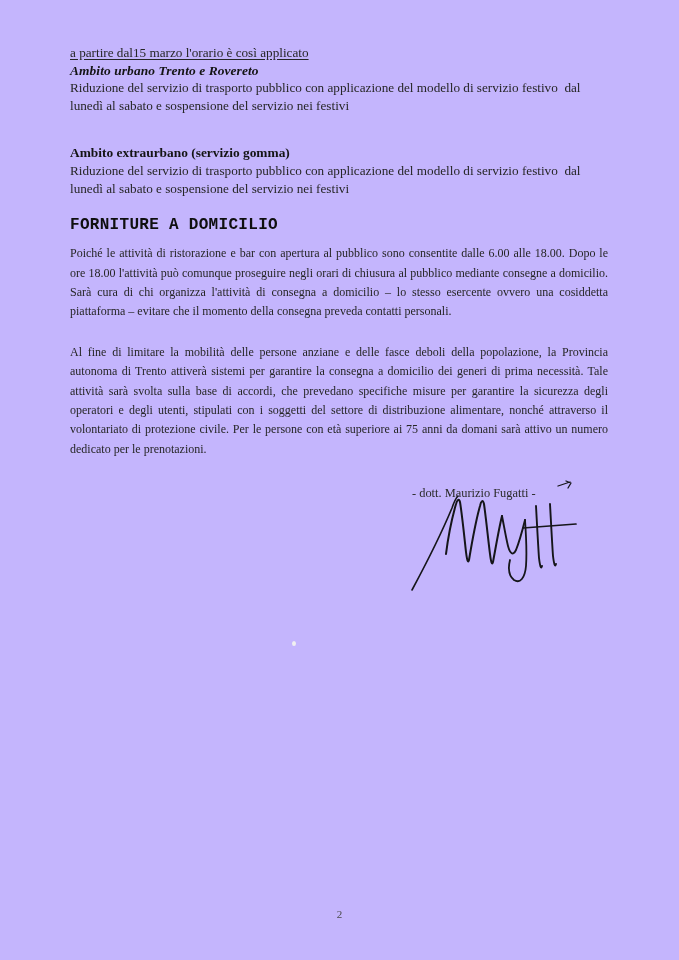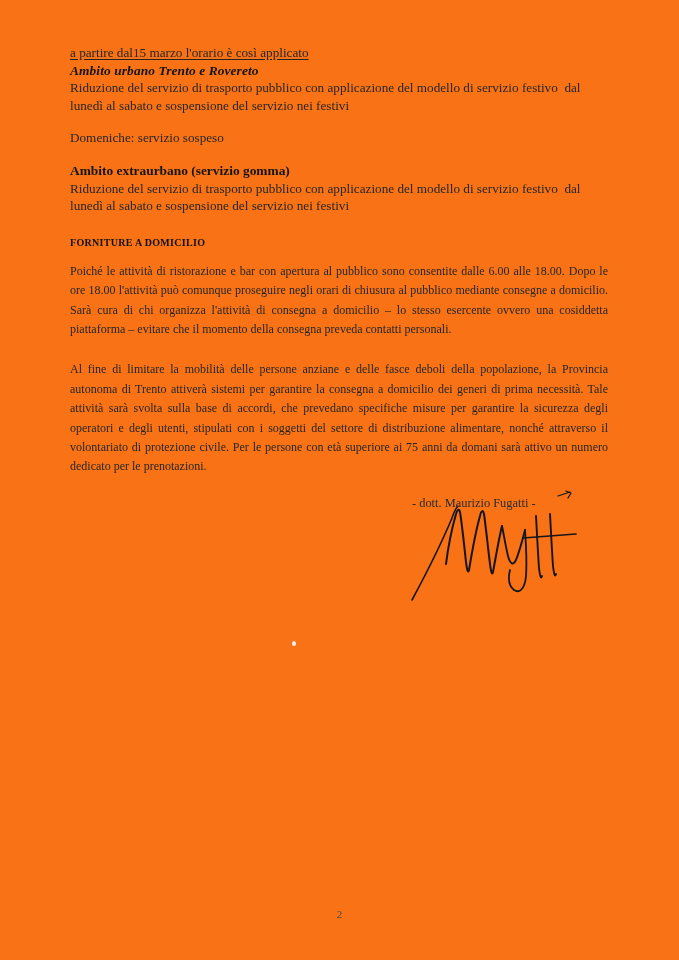--- a/index.html
+++ b/index.html
@@ -4,21 +4,21 @@
 <style>
   html, body {
     margin: 0;
     padding: 0;
     background: #ffffff;
   }
   #page {
     position: relative;
     width: 679px;
     height: 960px;
-    background: #f97316;
+    background: #c4b5fd;
     overflow: hidden;
     font-family: "Liberation Serif", "DejaVu Serif", serif;
     color: #1a1a1a;
     -webkit-font-smoothing: antialiased;
   }
   #content {
     position: absolute;
     left: 70px;
     top: 44px;
     width: 538px;
@@ -44,43 +44,44 @@
     font-style: italic;
   }
   .head-bold-italic {
     font-weight: bold;
     font-size: 13.4px;
     line-height: 17.6px;
     color: #141414;
   }
   .head-caps {
     font-weight: bold;
-    font-size: 10px;
+    font-size: 16px;
     line-height: 18px;
     color: #0f0f0f;
     letter-spacing: 0.3px;
+    font-family: Liberation Mono, monospace;
   }
   .para {
     font-size: 12px;
     line-height: 19.4px;
     text-align: justify;
     text-justify: inter-word;
     color: #262626;
     hyphens: none;
   }
   .gap-sm { height: 10px; }
   .gap-md { height: 15px; }
   .gap-lg { height: 19px; }
   .gap-xl { height: 21px; }
 
   
   #signature-block {
     position: absolute;
     left: 398px;
-    top: 496px;
+    top: 486px;
     width: 200px;
     height: 110px;
     text-align: right;
   }
   #signature-caption {
     position: absolute;
     left: 14px;
     top: 0px;
     font-size: 12.4px;
     line-height: 15px;
@@ -125,21 +126,20 @@
     <div class="line underlined">a partire dal15 marzo l'orario è così applicato</div>
 
     <div class="head-bold">Ambito urbano Trento e Rovereto</div>
 
     <div class="line">Riduzione del servizio di trasporto pubblico con applicazione del modello di servizio festivo  dal</div>
     <div class="line">lunedì al sabato e sospensione del servizio nei festivi</div>
 
     <div class="gap-md"></div>
 
 
-    <div class="line">Domeniche: servizio sospeso</div>
 
     <div class="gap-md"></div>
 
     <div class="head-bold-italic">Ambito extraurbano (servizio gomma)</div>
 
     <div class="line">Riduzione del servizio di trasporto pubblico con applicazione del modello di servizio festivo  dal</div>
     <div class="line">lunedì al sabato e sospensione del servizio nei festivi</div>
 
     <div class="gap-lg"></div>
 

